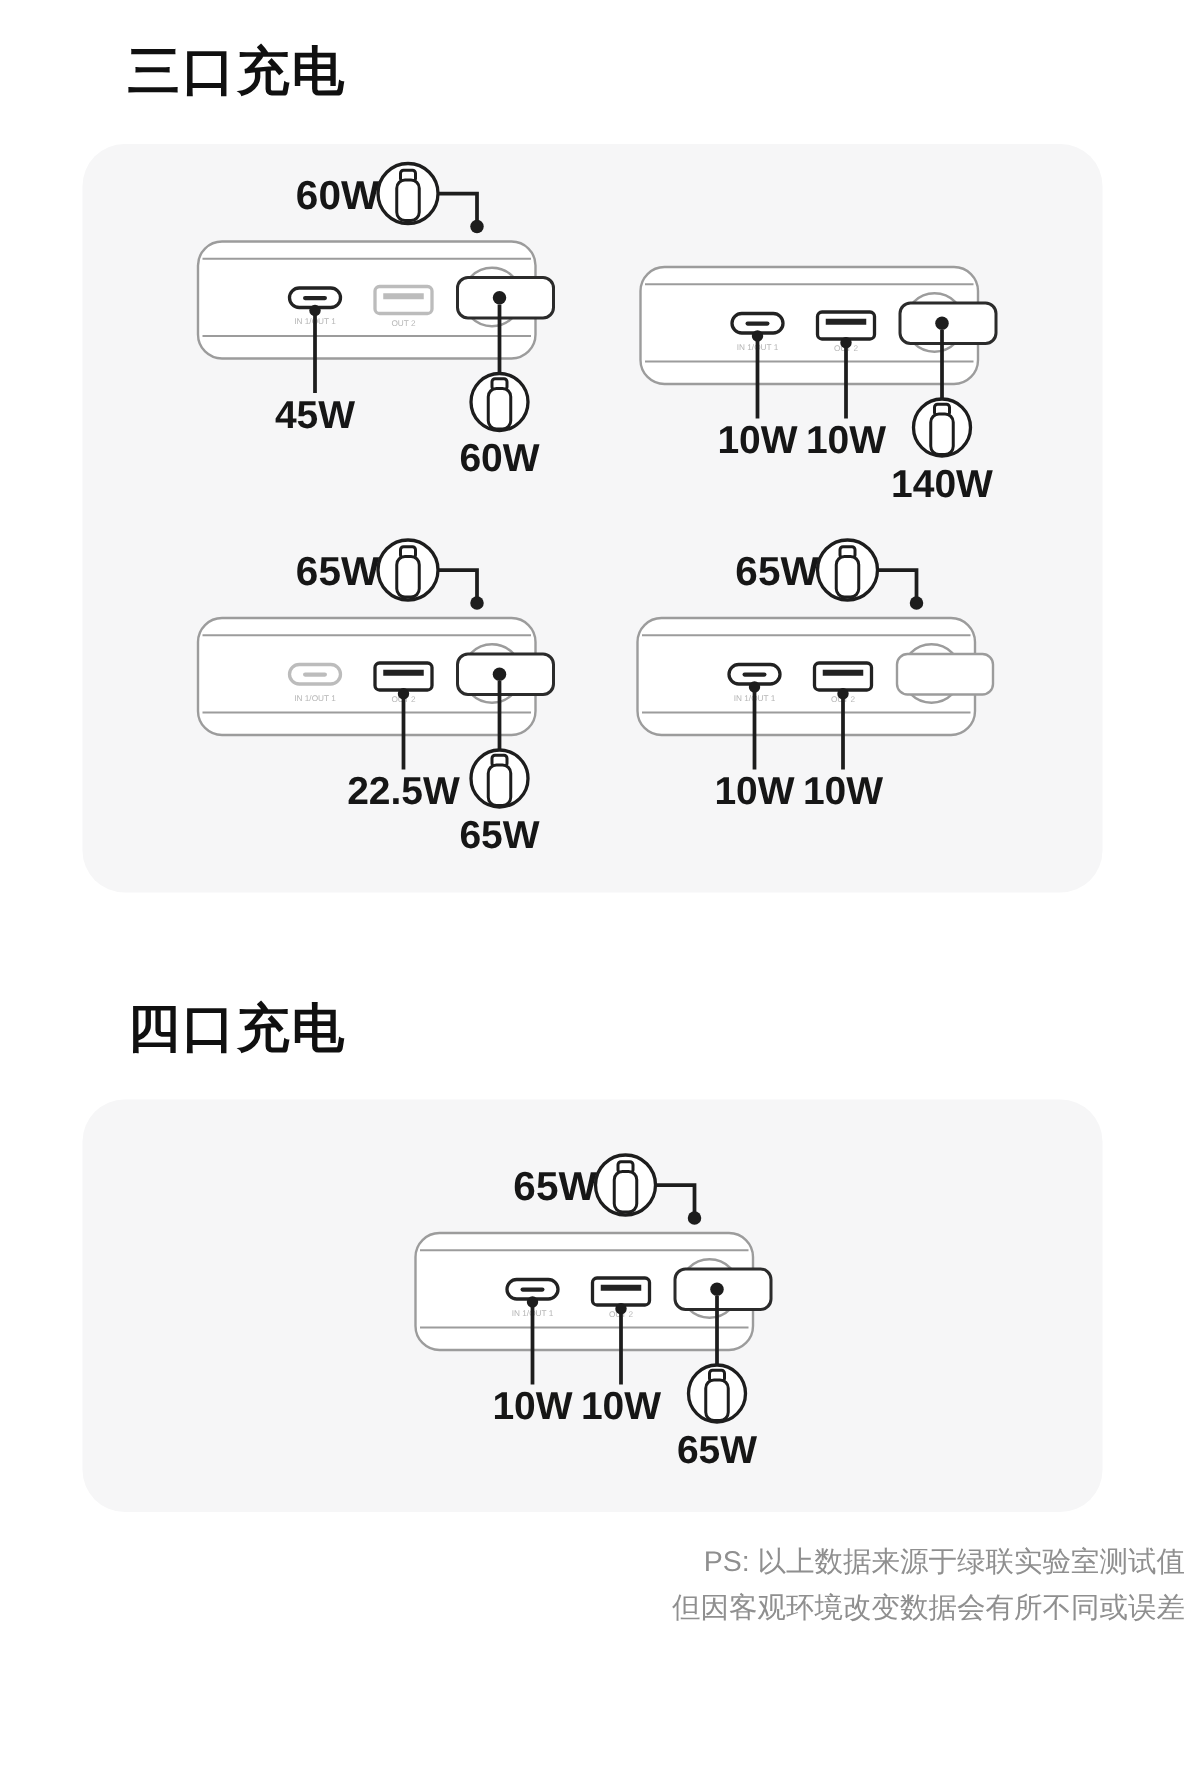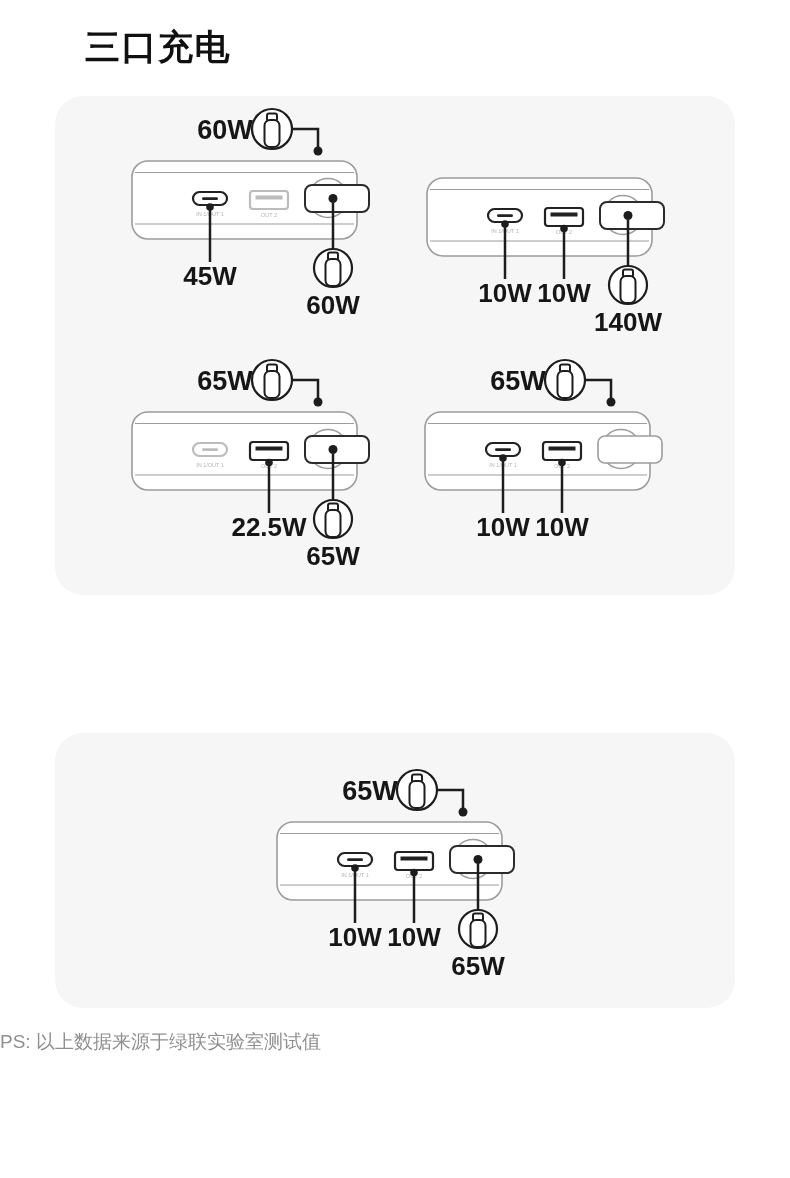--- a/index.html
+++ b/index.html
@@ -6,32 +6,33 @@
   .page{position:relative;width:790px;height:1178px;background:#fff;overflow:hidden;
         font-family:"Liberation Sans",sans-serif;}
   .sec-title{position:absolute;left:85px;margin:0;font-size:35px;font-weight:700;
              color:#101010;letter-spacing:1.5px;}
   .t1{top:24px;}
   .t2{top:662px;}
   .panel{position:absolute;left:55px;width:680px;background:#f6f6f7;border-radius:28px;}
   .p1{top:96px;height:499px;}
   .p2{top:733px;height:275px;}
   .diagram-mount{position:absolute;width:260px;height:230px;}
-  .footer{position:absolute;left:0;top:1026px;width:100%;text-align:left;
+  .footer{position:absolute;left:0;top:1026px;width:100%;text-align:right;
           font-size:19px;line-height:31px;color:#8f8f8f;}
   svg text{font-family:"Liberation Sans",sans-serif;}
 </style>
 </head>
 <body>
 
 <div class="page">
 
   <h1 class="sec-title t1">三口充电</h1>
   <div class="panel p1"></div>
 
+  <h1 class="sec-title t2">四口充电</h1>
   <div class="panel p2"></div>
 
   <div class="diagram-mount" style="left:122px;top:99px"><svg viewBox="0 0 260 230" width="260" height="230">
         <rect x="10" y="62" width="225" height="78" rx="16" fill="#fff" stroke="#9c9c9c" stroke-width="1.6"></rect>
         <line x1="13" y1="73.5" x2="232" y2="73.5" stroke="#9c9c9c" stroke-width="1.2"></line>
         <line x1="13" y1="125" x2="232" y2="125" stroke="#9c9c9c" stroke-width="1.2"></line>
         <circle cx="206" cy="99" r="19.5" fill="none" stroke="#9c9c9c" stroke-width="1.6"></circle>
         <rect x="183" y="86" width="64" height="27" rx="7" fill="#fff" stroke="#2b2b2b" stroke-width="2"></rect>
         <text x="103" y="40" font-size="27" fill="#161616" font-weight="700" text-anchor="middle">60W</text>
         <circle cx="150" cy="30" r="20" fill="#fff" stroke="#1d1d1d" stroke-width="2.2"></circle>
@@ -160,15 +161,16 @@
         <circle cx="211" cy="99.5" r="4.5" fill="#1d1d1d"></circle>
         <line x1="211" y1="104" x2="211" y2="150" stroke="#1d1d1d" stroke-width="2.5"></line>
         <circle cx="211" cy="169" r="19" fill="#fff" stroke="#1d1d1d" stroke-width="2.2"></circle>
         <rect x="206" y="153.5" width="10" height="7.5" rx="2" fill="#fff" stroke="#1d1d1d" stroke-width="2"></rect>
         <rect x="203.5" y="160" width="15" height="27" rx="5.5" fill="#fff" stroke="#1d1d1d" stroke-width="2"></rect>
         <text x="211" y="215" font-size="26" fill="#161616" font-weight="700" text-anchor="middle">65W</text>
       </svg></div>
 
   <div class="footer">
     <div>PS: 以上数据来源于绿联实验室测试值</div>
+    <div>但因客观环境改变数据会有所不同或误差</div>
   </div>
 
 </div>
 
 </body></html>

